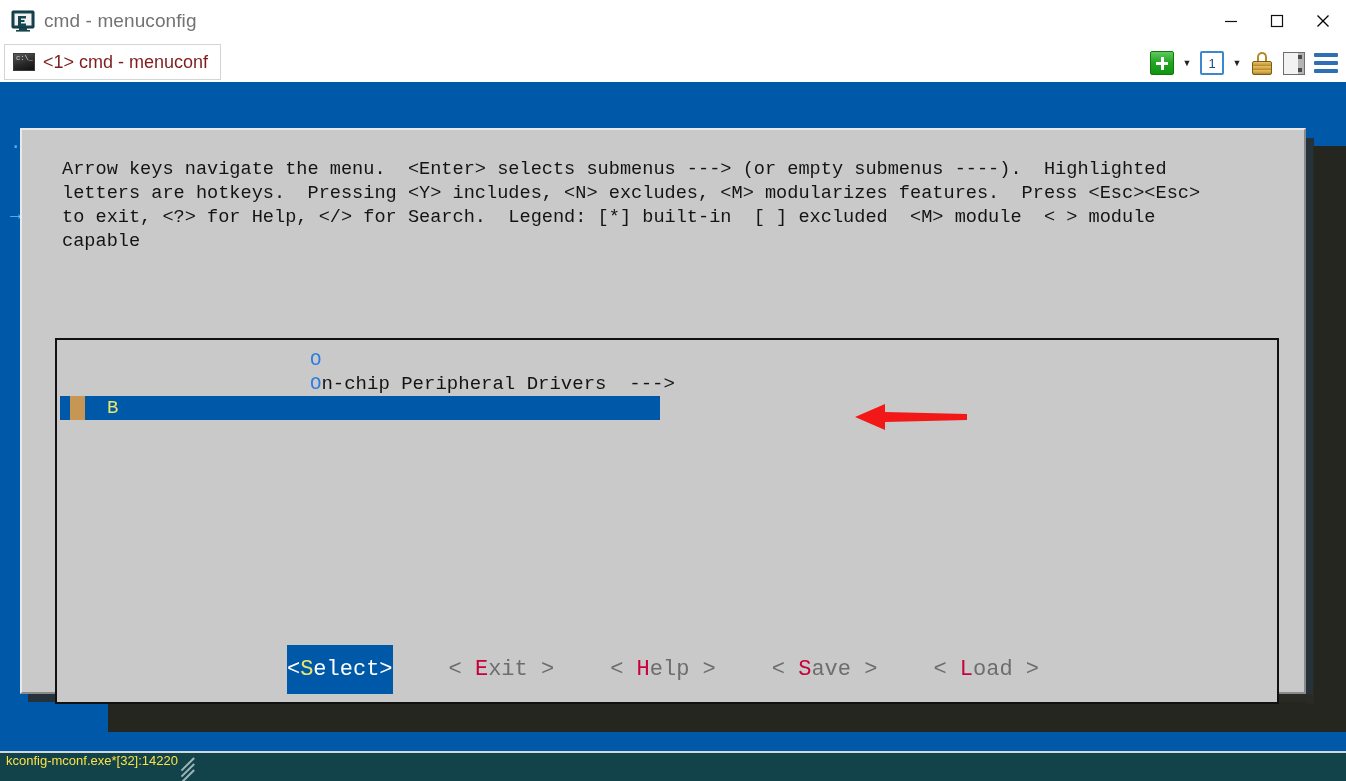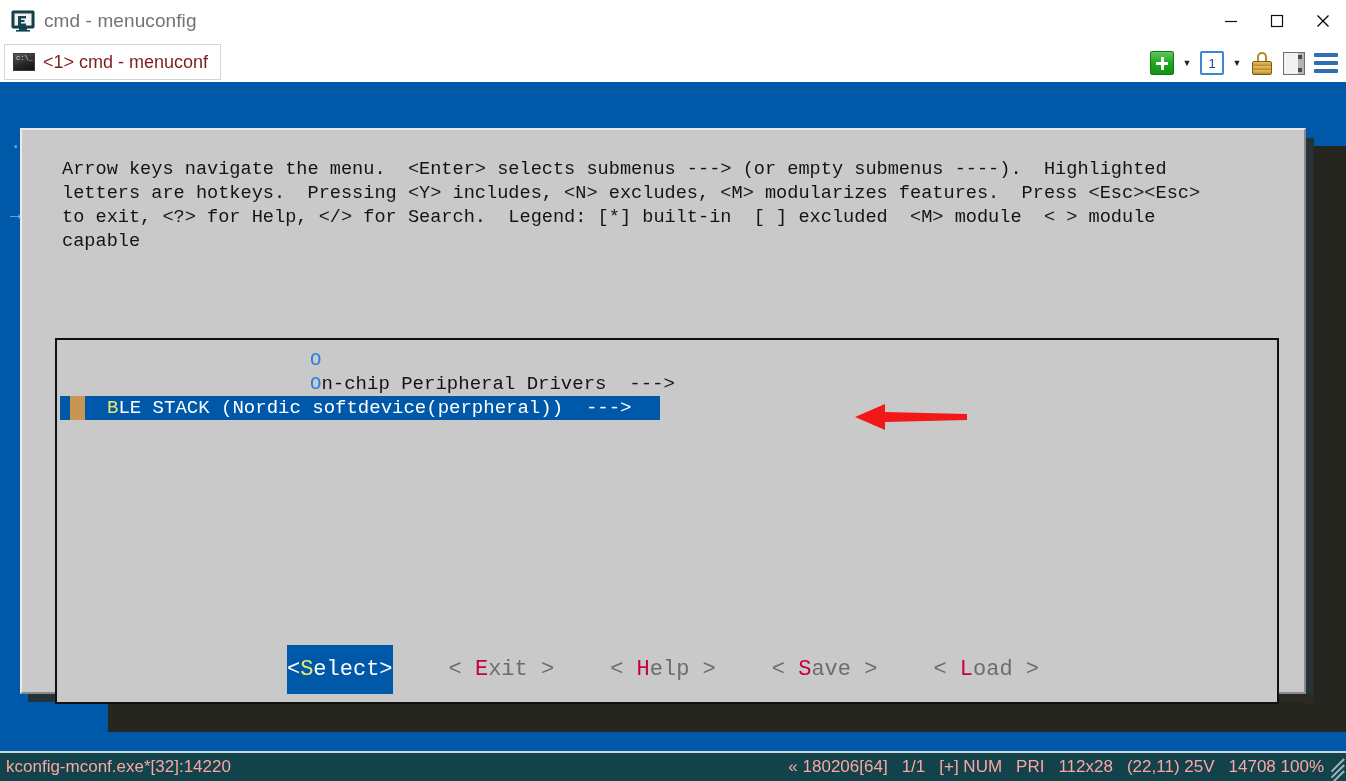--- a/index.html
+++ b/index.html
@@ -280,24 +280,24 @@
     position: absolute; left: 855px; top: 318px;
     width: 112px; height: 34px;
   }
 
   
   .statusbar {
     position: absolute; left: 0; top: 751px;
     width: 1346px; height: 30px;
     background: #12434a;
     border-top: 2px solid #cfd8d8;
-    display: flex; align-items: center;
-    color: #fca5a5;
+    display: flex; align-items: flex-start;
+    color: #fde047;
     font-family: "Liberation Sans", sans-serif;
-    font-size: 17px;
+    font-size: 13px;
   }
   .sb-left { margin-left: 6px; white-space: nowrap; }
   .sb-right {
     margin-left: auto; display: flex; align-items: center;
     gap: 14px; margin-right: 4px; white-space: nowrap;
   }
   .sb-grip {
     width: 16px; height: 26px; position: relative; margin-right: 2px;
   }
   .sb-grip span {
@@ -394,21 +394,21 @@
       <div class="dlg-help">Arrow keys navigate the menu.  &lt;Enter&gt; selects submenus ---&gt; (or empty submenus ----).  Highlighted
 letters are hotkeys.  Pressing &lt;Y&gt; includes, &lt;N&gt; excludes, &lt;M&gt; modularizes features.  Press &lt;Esc&gt;&lt;Esc&gt;
 to exit, &lt;?&gt; for Help, &lt;/&gt; for Search.  Legend: [*] built-in  [ ] excluded  &lt;M&gt; module  &lt; &gt; module
 capable</div>
 
       <div class="listbox">
         <div style="height:8px"></div>
         <div id="menu-rows">
             <div class="menu-row"><span class="pad"></span><span class="hot">O</span></div>
             <div class="menu-row"><span class="pad"></span><span class="hot">O</span><span>n-chip Peripheral Drivers  ---&gt;</span></div>
-            <div class="menu-row selected"><div class="sel-mark-blue"></div><div class="sel-mark-tan"></div><div class="sel-mark-gap"></div><span style="width: 16px; flex: 0 0 auto;"></span><span class="hot">B</span><span>LE STACK (Nordic softdevice(perpheral))  ---&gt;</span></div>
+            <div class="menu-row selected"><div class="sel-mark-blue"></div><div class="sel-mark-tan"></div><div class="sel-mark-gap"></div><span style="width: 16px; flex: 0 0 auto;"></span><span class="hot">B</span></div>
           </div>
       </div>
 
       <div class="btnrow" id="btnrow">
           <div class="dlg-btn active"><span>&lt;</span><span class="hk">S</span><span>elect&gt;</span></div>
           <div class="btn-gap"></div>
           <div class="dlg-btn"><span>&lt; </span><span class="hk">E</span><span>xit &gt;</span></div>
           <div class="btn-gap"></div>
           <div class="dlg-btn"><span>&lt; </span><span class="hk">H</span><span>elp &gt;</span></div>
           <div class="btn-gap"></div>
@@ -418,29 +418,20 @@
         </div>
     </div>
 
     <svg class="annot-arrow" viewBox="0 0 112 34">
       <polygon points="0,17 30,4 30,12 112,14 112,20 30,22 30,30" fill="#f31818"></polygon>
     </svg>
   </div>
 
   <div class="statusbar">
     <div class="sb-left">kconfig-mconf.exe*[32]:14220</div>
-    <div class="sb-right" id="sb-right">
-        <span>« 180206[64]</span>
-        <span>1/1</span>
-        <span>[+] NUM</span>
-        <span>PRI</span>
-        <span>112x28</span>
-        <span>(22,11) 25V</span>
-        <span>14708 100%</span>
-      </div>
     <div class="sb-grip">
       <span style="top:4px"></span>
         <span style="top:10px"></span>
         <span style="top:16px"></span>
     </div>
   </div>
 
 </div>
 
 </body></html>

